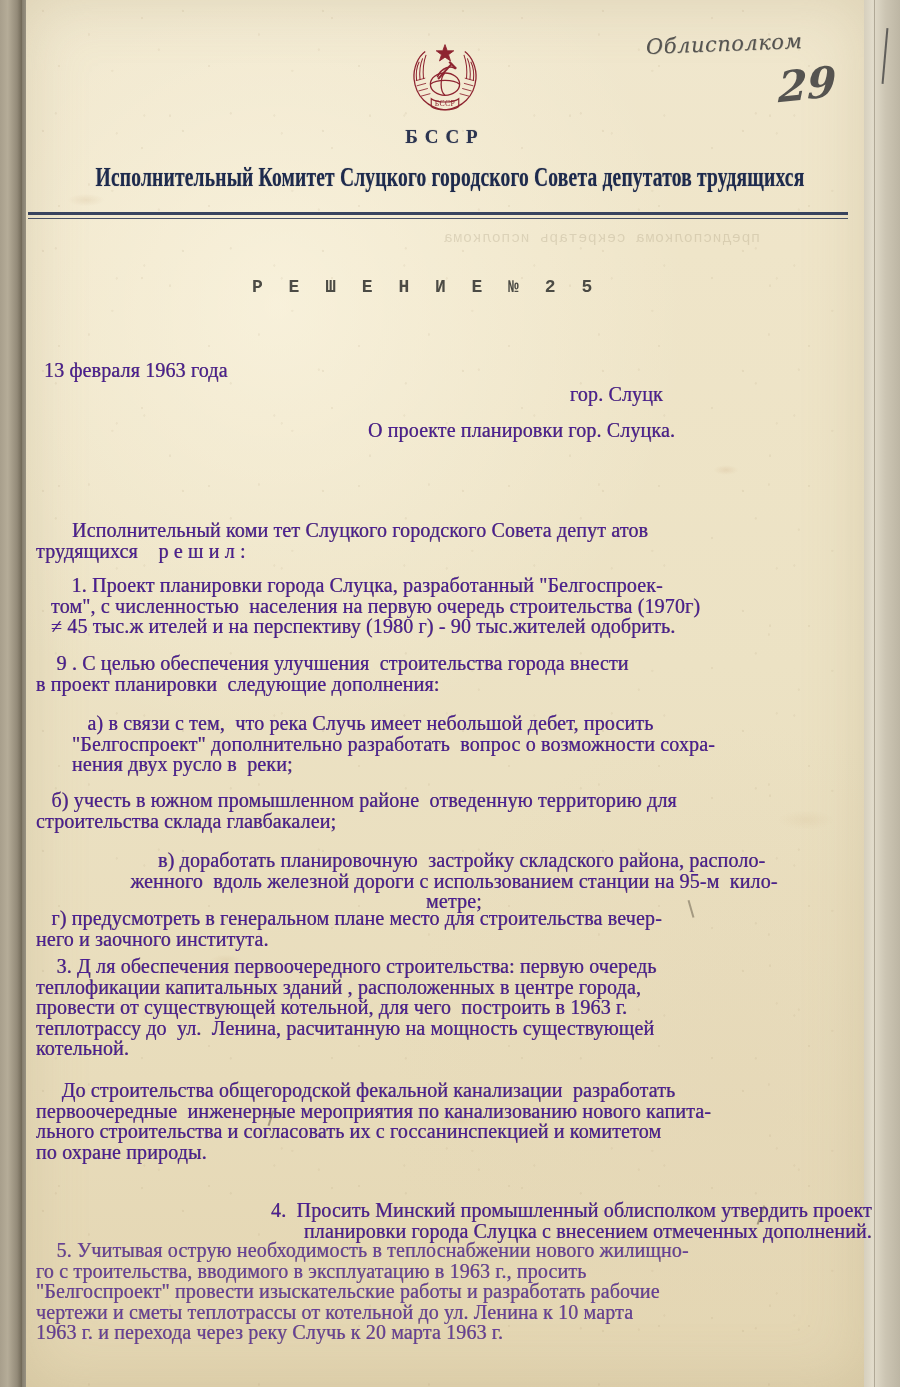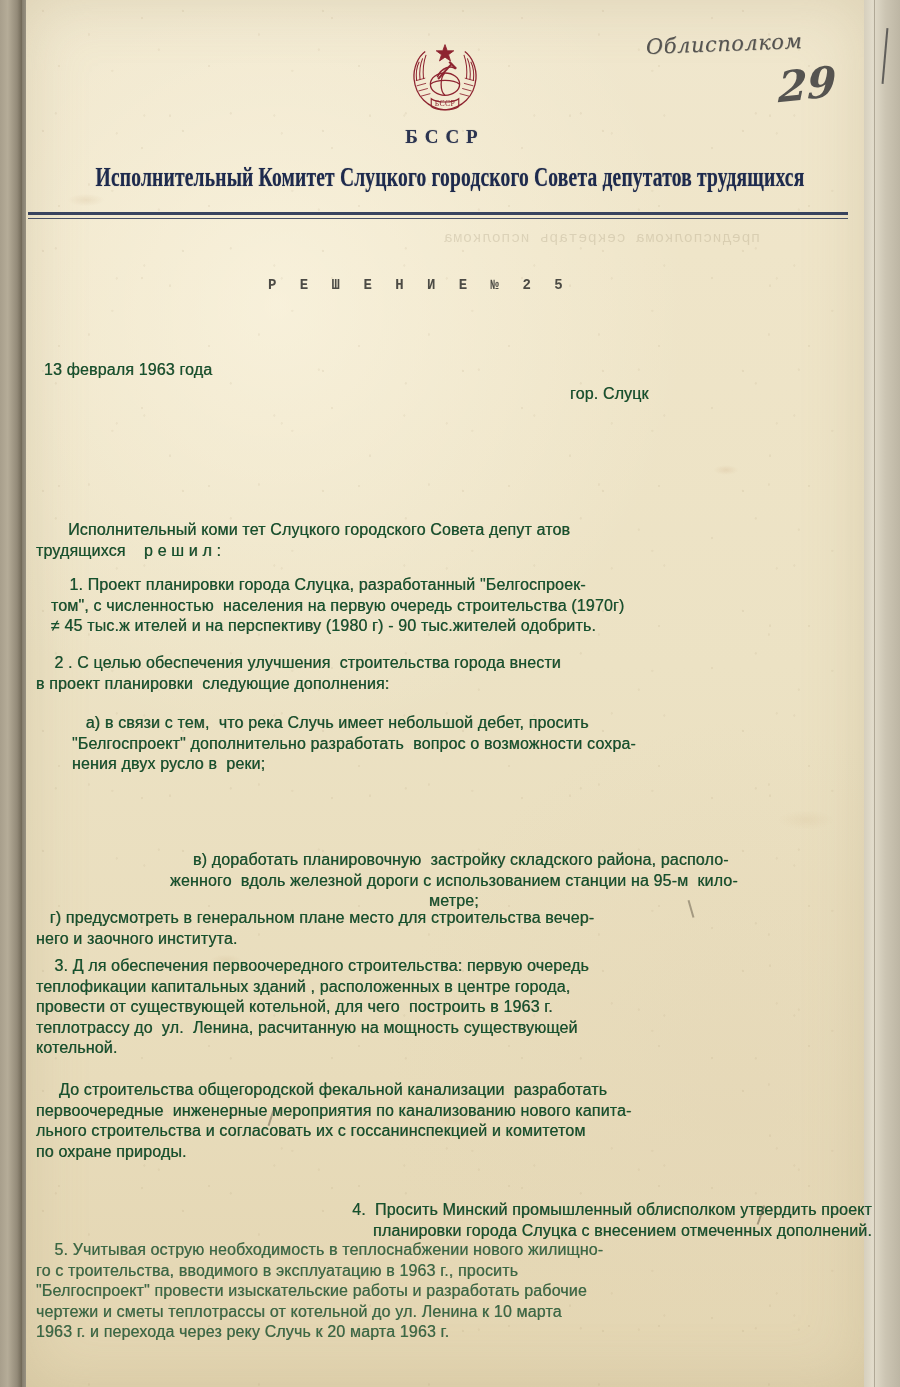--- a/index.html
+++ b/index.html
@@ -169,37 +169,37 @@
     position: absolute;
     top: 212px; left: 28px;
     width: 820px;
   }
   .rule-a { height: 3px; background: #1f2c4f; opacity: .88; }
   .rule-b { height: 1px; margin-top: 3px; background: #1f2c4f; opacity: .8; }
 
   
   .tw {
     position: absolute;
-    color: #14532d;
-    font-family: Liberation Sans, sans-serif;
-    font-size: 16px;
+    color: #4c1d95;
+    font-family: Liberation Serif, serif;
+    font-size: 20px;
     line-height: 20.5px;
     letter-spacing: .15px;
     white-space: pre-wrap;
     text-shadow:
       .35px 0 .4px rgba(60,58,50,.55),
       -.3px .25px .5px rgba(80,76,62,.35);
   }
   .faint { opacity: .82; }
 
   .decision-title {
     position: absolute;
-    top: 277px; left: 268px;
+    top: 277px; left: 252px;
     font-family: "Liberation Mono", monospace;
-    font-size: 14px;
+    font-size: 18px;
     font-weight: 700;
     letter-spacing: 7.5px;
     color: #3a3a36;
     opacity: .9;
   }
   .date-line   { top: 360px; left: 44px;  }
   .city-line   { top: 360px; left: 570px; margin-top: 24px; }
   .subject     { top: 420px; left: 368px; }
 
   .body-block { left: 36px; width: 836px; }
@@ -286,31 +286,34 @@
   <div class="letterhead">Исполнительный  Комитет   Слуцкого городского  Совета депутатов  трудящихся</div>
   <div class="rules">
     <div class="rule-a"></div>
     <div class="rule-b"></div>
   </div>
 
   <div class="decision-title">Р Е Ш Е Н И Е    № 2 5</div>
 
   <div class="tw date-line">13 февраля 1963 года</div>
   <div class="tw city-line">гор. Слуцк</div>
+  <div class="tw subject">О проекте планировки гор. Слуцка.</div>
 
   <div class="tw body-block p-intro">       Исполнительный коми тет Слуцкого городского Совета депут атов
 трудящихся    р е ш и л :</div>
   <div class="tw body-block p-1">    1. Проект планировки города Слуцка, разработанный "Белгоспроек-
 том", с численностью  населения на первую очередь строительства (1970г)
 ≠ 45 тыс.ж ителей и на перспективу (1980 г) - 90 тыс.жителей одобрить.</div>
-  <div class="tw body-block p-2">    2 . С целью обеспечения улучшения  строительства города внести
+  <div class="tw body-block p-2">    9 . С целью обеспечения улучшения  строительства города внести
 в проект планировки  следующие дополнения:</div>
   <div class="tw body-block p-a">   а) в связи с тем,  что река Случь имеет небольшой дебет, просить
 "Белгоспроект" дополнительно разработать  вопрос о возможности сохра-
 нения двух русло в  реки;</div>
+  <div class="tw body-block p-b">   б) учесть в южном промышленном районе  отведенную территорию для
+строительства склада главбакалеи;</div>
   <div class="tw body-block p-v">   в) доработать планировочную  застройку складского района, располо-
 женного  вдоль железной дороги с использованием станции на 95-м  кило-
 метре;</div>
   <div class="tw body-block p-g">   г) предусмотреть в генеральном плане место для строительства вечер-
 него и заочного института.</div>
   <div class="tw body-block p-3">    3. Д ля обеспечения первоочередного строительства: первую очередь
 теплофикации капитальных зданий , расположенных в центре города,
 провести от существующей котельной, для чего  построить в 1963 г.
 теплотрассу до  ул.  Ленина, расчитанную на мощность существующей
 котельной.</div>

